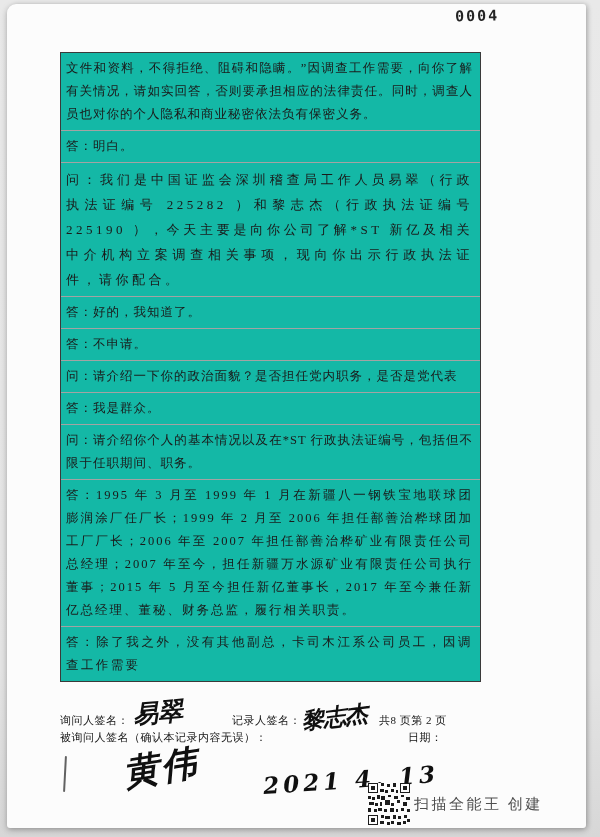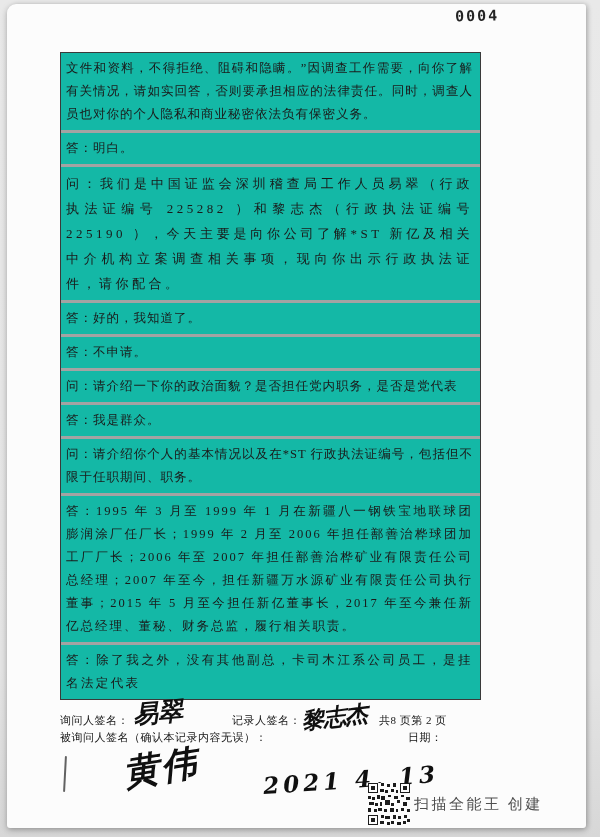--- a/index.html
+++ b/index.html
@@ -18,21 +18,21 @@
     font-family:"DejaVu Sans Mono", monospace;
     font-size:15px;font-weight:700;letter-spacing:2px;color:#242424;
     transform:rotate(-1.5deg);
   }
   
   .ttable{
     position:absolute;left:53px;top:48px;width:421px;
     border:1.5px solid #3a3a3a;box-sizing:border-box;background:#14b8a6;
   }
   .t-row{
-    border-top:3px solid #a3a3a3;
+    border-top:1px solid #a3a3a3;
     padding:4px 7px 4px 5px;
     font-size:12.5px;line-height:23px;letter-spacing:1px;
     color:#1a1a1a;text-align:justify;
   }
   .t-row:first-child{border-top:none;}
   .t-row:nth-child(3){font-size:13px;letter-spacing:3.5px;line-height:25px;}
   .t-row:nth-child(9){letter-spacing:2px;}
   .t-row:nth-child(10){letter-spacing:2.4px;line-height:23px;}
   .t-row:nth-child(12){letter-spacing:0.2px;}
   
@@ -66,21 +66,21 @@
   <div class="ttable" id="transcript">
       <div class="t-row row-continuation">文件和资料，不得拒绝、阻碍和隐瞒。”因调查工作需要，向你了解有关情况，请如实回答，否则要承担相应的法律责任。同时，调查人员也对你的个人隐私和商业秘密依法负有保密义务。</div>
       <div class="t-row row-answer">答：明白。</div>
       <div class="t-row row-question">问：我们是中国证监会深圳稽查局工作人员易翠（行政执法证编号 225282 ）和黎志杰（行政执法证编号 225190 ），今天主要是向你公司了解*ST 新亿及相关中介机构立案调查相关事项，现向你出示行政执法证件，请你配合。</div>
       <div class="t-row row-answer">答：好的，我知道了。</div>
       <div class="t-row row-answer">答：不申请。</div>
       <div class="t-row row-question">问：请介绍一下你的政治面貌？是否担任党内职务，是否是党代表</div>
       <div class="t-row row-answer">答：我是群众。</div>
       <div class="t-row row-question">问：请介绍你个人的基本情况以及在*ST 行政执法证编号，包括但不限于任职期间、职务。</div>
       <div class="t-row row-answer">答：1995 年 3 月至 1999 年 1 月在新疆八一钢铁宝地联球团膨润涂厂任厂长；1999 年 2 月至 2006 年担任鄯善治桦球团加工厂厂长；2006 年至 2007 年担任鄯善治桦矿业有限责任公司总经理；2007 年至今，担任新疆万水源矿业有限责任公司执行董事；2015 年 5 月至今担任新亿董事长，2017 年至今兼任新亿总经理、董秘、财务总监，履行相关职责。</div>
-      <div class="t-row row-answer">答：除了我之外，没有其他副总，卡司木江系公司员工，是挂名法定代表</div>
+      <div class="t-row row-answer">答：除了我之外，没有其他副总，卡司木江系公司员工，因调查工作需要</div>
     </div>
 
   <span class="f-text" style="left:53px;top:709px;">询问人签名：</span>
   <span class="hand sig-yi">易翠</span>
   <span class="f-text" style="left:225px;top:709px;">记录人签名：</span>
   <span class="hand sig-li">黎志杰</span>
   <span class="f-text" style="left:372px;top:709px;">共8 页第 2 页</span>
 
   <span class="f-text" style="left:53px;top:726px;">被询问人签名（确认本记录内容无误）：</span>
   <span class="f-text" style="left:401px;top:726px;">日期：</span>

